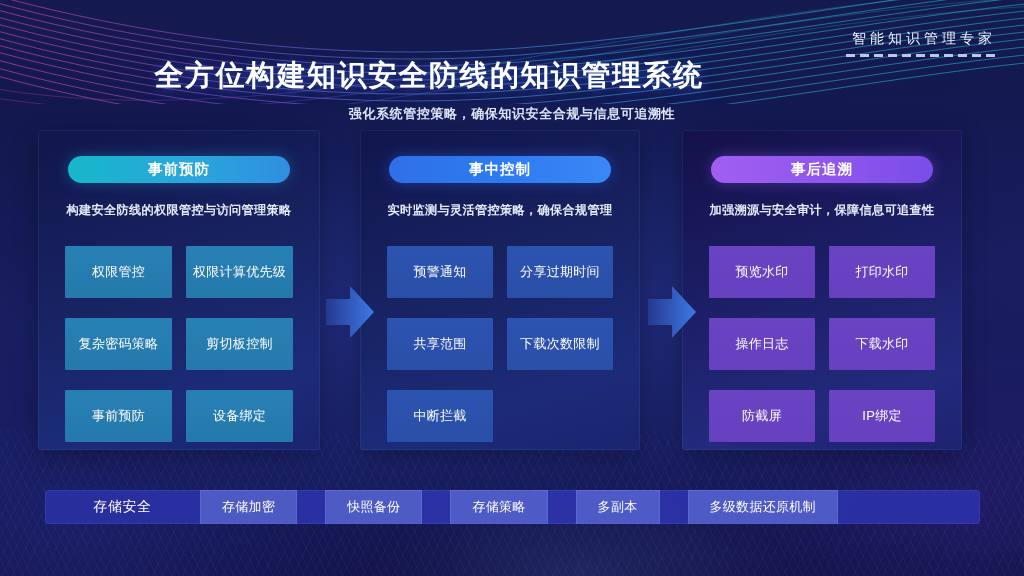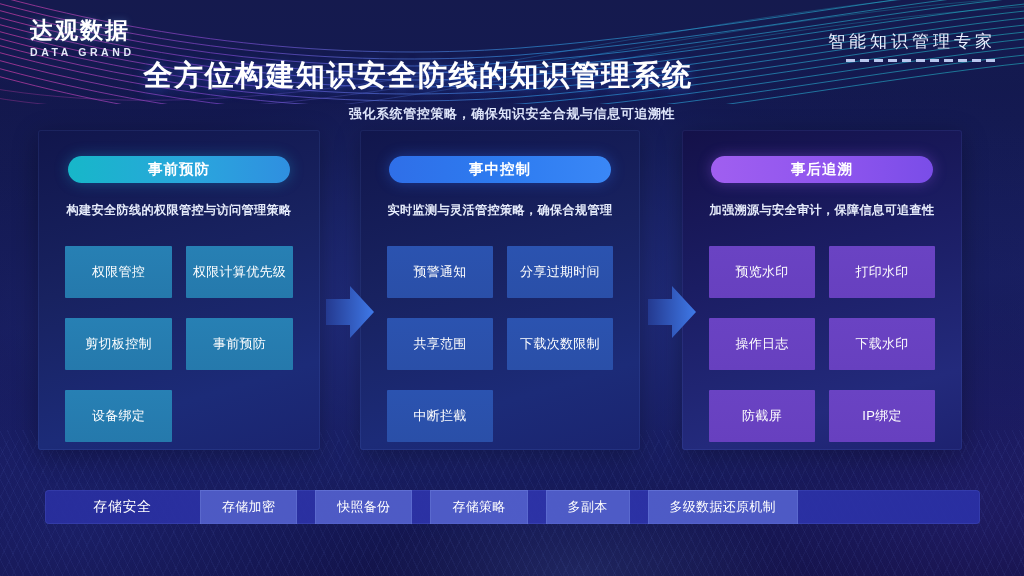--- a/index.html
+++ b/index.html
@@ -51,29 +51,29 @@
     font-size:23px; font-weight:bold; letter-spacing:2px; color:#ffffff;
     line-height:1.05;
     text-shadow:0 0 7px rgba(120,190,255,0.35);
   }
   .logo-en {
     font-size:10.5px; letter-spacing:3.6px; color:#e3e9f8; margin-top:4px; font-weight:bold;
   }
 
   .tagline { position:absolute; right:28px; top:30px; text-align:right; }
   .tagline-text {
-    font-size:17px; letter-spacing:4px; color:#eaf0ff; font-weight:500;
+    font-size:14px; letter-spacing:4px; color:#eaf0ff; font-weight:500;
   }
   .tagline-rule {
     margin-top:6px; height:3px; width:150px; margin-left:auto;
     background:repeating-linear-gradient(90deg,#b9c7ee 0px,#b9c7ee 9px,rgba(0,0,0,0) 9px,rgba(0,0,0,0) 14px);
   }
 
   .title {
-    position:absolute; left:0; top:56px; width:836px; text-align:center;
+    position:absolute; left:11px; top:56px; width:836px; text-align:center;
     font-size:29px; font-weight:bold; letter-spacing:1.5px; color:#ffffff;
     text-shadow:0 2px 12px rgba(60,110,255,0.5);
   }
   .subtitle {
     position:absolute; left:0; top:105px; width:1024px; text-align:center;
     font-size:13px; color:#dfe6fb; letter-spacing:0.6px; font-weight:bold;
   }
 
   
   .panels { position:absolute; left:0; top:130px; width:1024px; height:322px; }
@@ -127,21 +127,21 @@
     background:linear-gradient(90deg,rgba(41,47,160,0.92) 0%, rgba(46,52,172,0.92) 50%, rgba(42,48,166,0.92) 100%);
     border-radius:4px;
     display:flex; align-items:center;
     box-shadow:inset 0 0 0 1px rgba(130,160,255,0.12);
     overflow:hidden;
   }
   .bottom-label {
     width:155px; text-align:center; font-size:14px; color:#ffffff; letter-spacing:0.6px;
     flex:0 0 auto;
   }
-  .chips { display:flex; align-items:flex-start; gap:18px; }
+  .chips { display:flex; align-items:flex-start; gap:28px; }
   .chip {
     height:35px; padding:0 22px;
     display:flex; align-items:center; justify-content:center;
     font-size:13px; color:#ffffff; letter-spacing:0.3px;
     background:rgba(108,126,226,0.55);
     box-shadow:inset 0 0 0 1px rgba(150,170,250,0.18);
   }
 </style>
 </head>
 <body>
@@ -178,42 +178,39 @@
         <path d="M-10,74 C150,118 330,142 520,128 C700,114 880,78 1034,62"></path>
         <path d="M-10,82 C150,126 330,150 520,136 C700,122 880,86 1034,70"></path>
       </g>
       <g fill="none" stroke="url(#wg)" stroke-width="0.8" opacity="0.55">
         <path d="M-10,96 C170,126 360,96 560,60 C760,24 900,4 1034,-4"></path>
         <path d="M-10,105 C170,135 360,105 560,69 C760,33 900,13 1034,5"></path>
         <path d="M-10,114 C170,144 360,114 560,78 C760,42 900,22 1034,14"></path>
       </g>
     </svg>
 
-    <div class="logo">
-      <div class="logo-cn">达观数据</div>
-      <div class="logo-en">DATA GRAND</div>
-    </div>
 
     <div class="tagline">
       <div class="tagline-text">智能知识管理专家</div>
       <div class="tagline-rule"></div>
     </div>
   </div>
 
   <div class="title">全方位构建知识安全防线的知识管理系统</div>
   <div class="subtitle">强化系统管控策略，确保知识安全合规与信息可追溯性</div>
 
   <div class="panels">
 
     <div class="panel" id="panel-0">
       <div class="pill pill-0">事前预防</div>
       <div class="panel-desc">构建安全防线的权限管控与访问管理策略</div>
       <div class="grid">
         <div class="card card-0">权限管控</div>
         <div class="card card-0">权限计算优先级</div>
+        <div class="card card-0">复杂密码策略</div>
         <div class="card card-0">剪切板控制</div>
         <div class="card card-0">事前预防</div>
         <div class="card card-0">设备绑定</div>
       </div>
     </div>
 
     <div class="panel" id="panel-1">
       <div class="pill pill-1">事中控制</div>
       <div class="panel-desc">实时监测与灵活管控策略，确保合规管理</div>
       <div class="grid">

